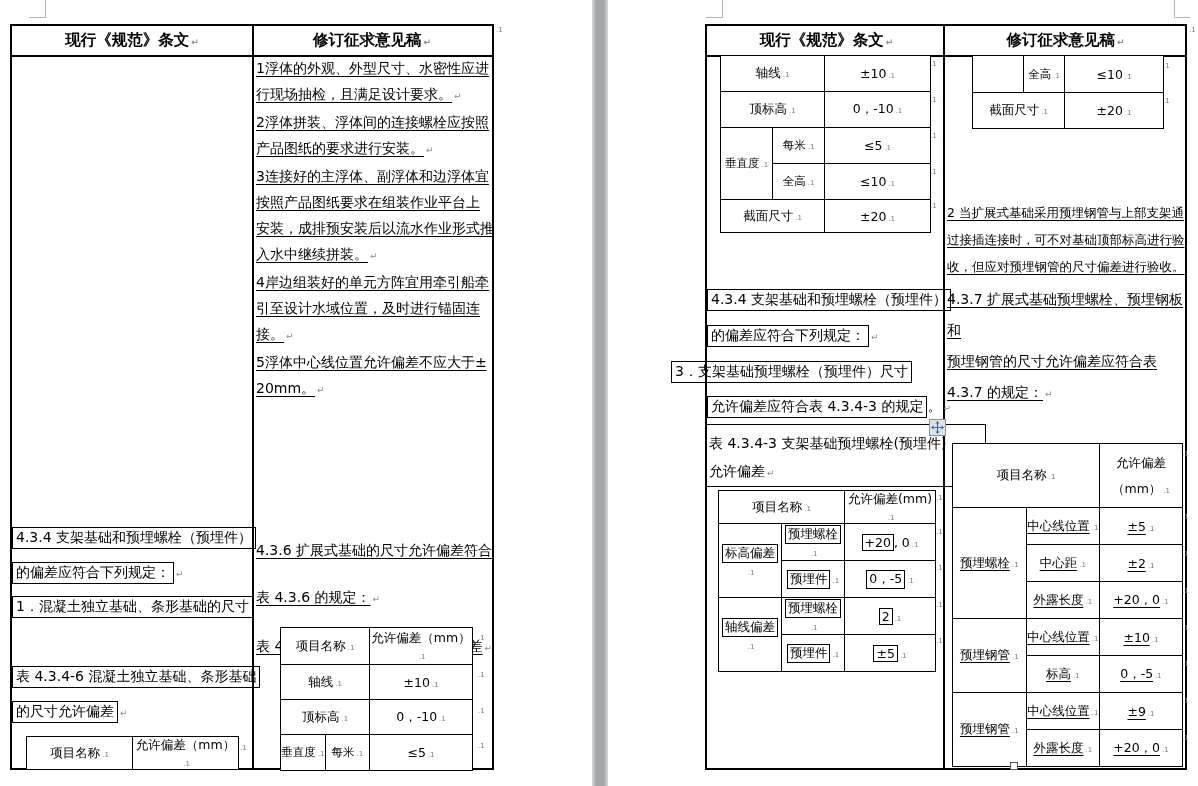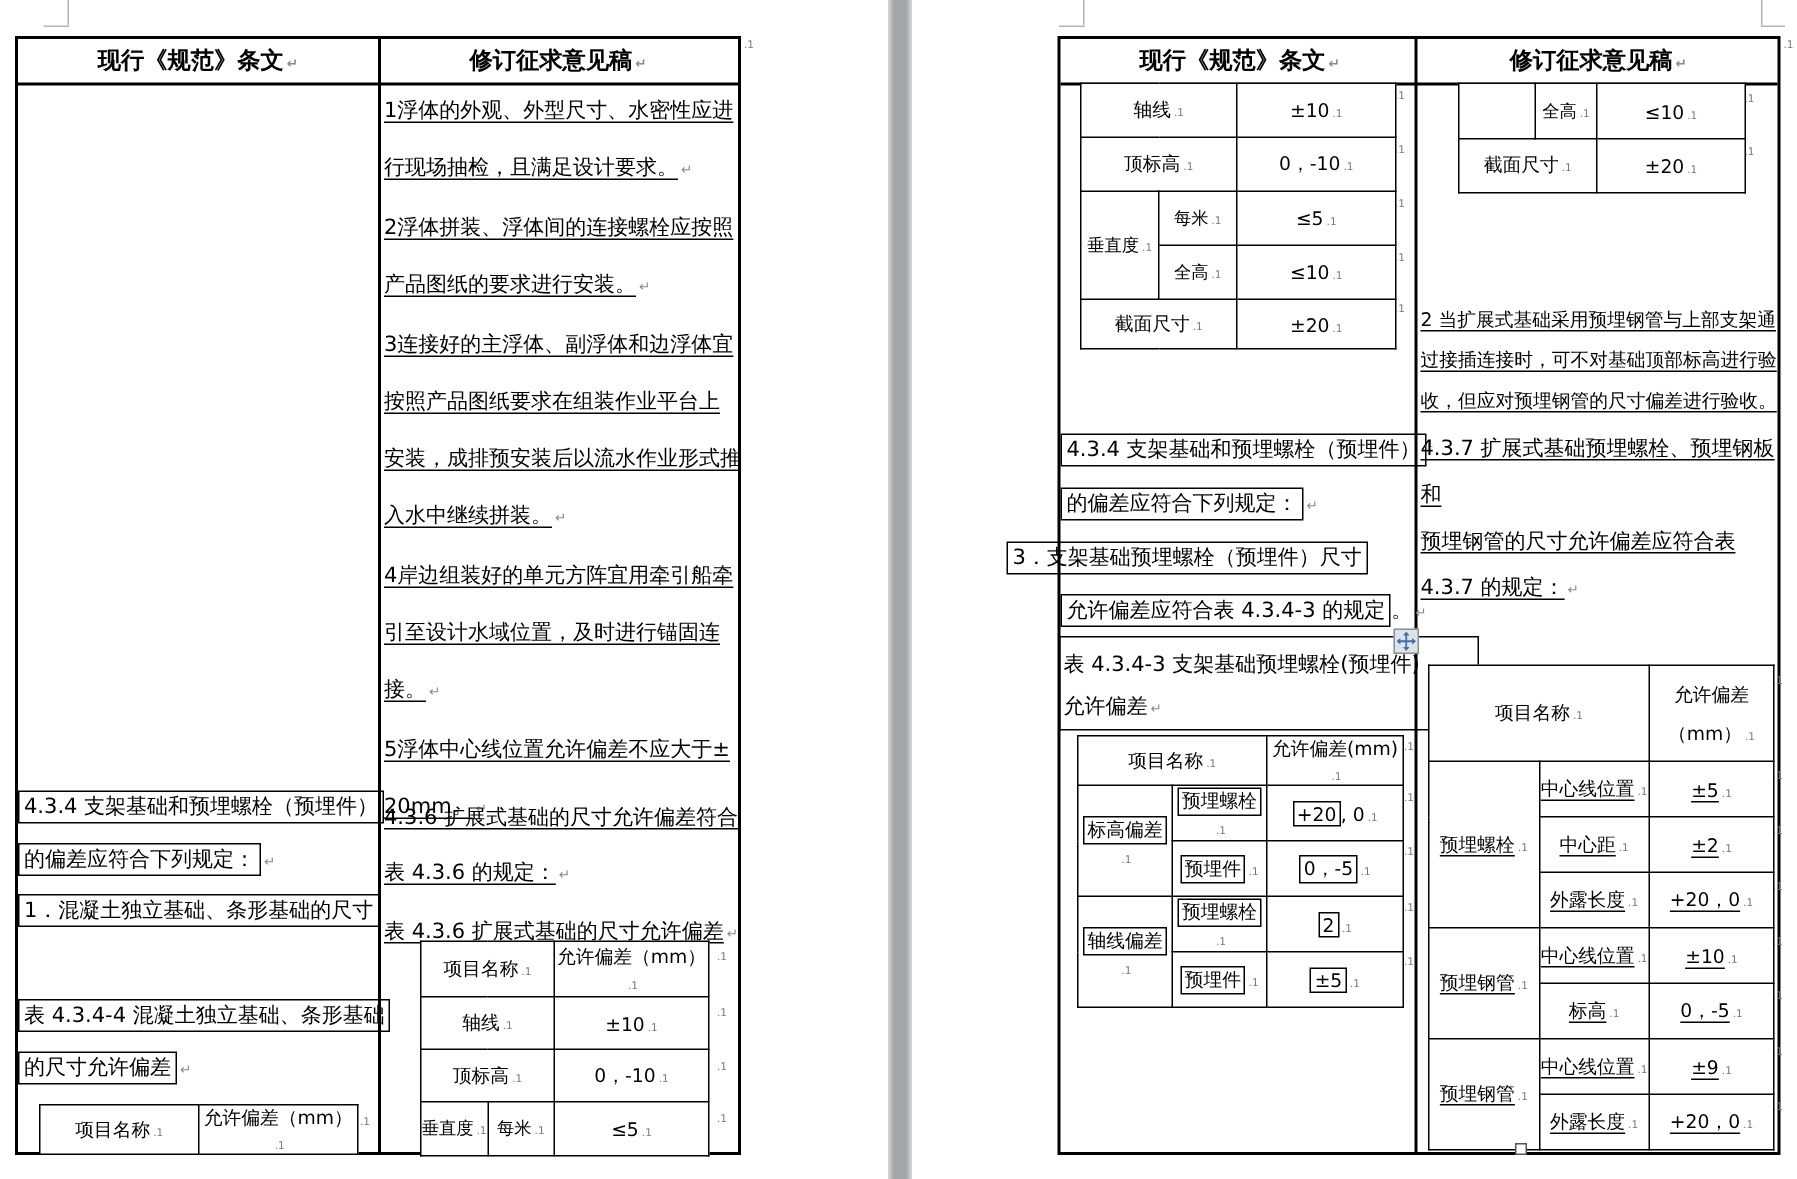--- a/index.html
+++ b/index.html
@@ -49,49 +49,49 @@
     <div class="vd" style="left:240px;"></div>
     <div class="hdr">
       <div><span>现行《规范》条文</span><i class="pc">↵</i></div>
       <div><span>修订征求意见稿</span><i class="pc">↵</i></div>
     </div>
   </div>
 
   <div class="bl" style="left:12px;top:527px;"><span class="bx">4.3.4 支架基础和预埋螺栓（预埋件）</span></div>
   <div class="bl" style="left:12px;top:562px;"><span class="bx">的偏差应符合下列规定：</span><i class="pc">↵</i></div>
   <div class="bl" style="left:12px;top:596px;"><span class="bx">1．混凝土独立基础、条形基础的尺寸</span></div>
-  <div class="bl" style="left:12px;top:666px;"><span class="bx">表 4.3.4-4 混凝土独立基础、条形基础</span></div>
+  <div class="bl" style="left:12px;top:666px;"><span class="bx">表 4.3.4-6 混凝土独立基础、条形基础</span></div>
   <div class="bl" style="left:12px;top:701px;"><span class="bx">的尺寸允许偏差</span><i class="pc">↵</i></div>
 
   <table class="it" style="left:26px;top:736px;width:210px;">
     <tbody>
         <tr style="height:32px;">
       <td style="width:105px;"><span>项目名称</span><i class="k">.1</i></td>
       <td style="width:105px;"><span>允许偏差（mm）</span><i class="k">.1</i></td>
     </tr>
   </tbody>
     </table>
 
-  <div class="para" style="left:256px;top:55px;width:240px;line-height:38px;">
+  <div class="para" style="left:256px;top:55px;width:240px;line-height:26px;">
     <p><span class="pre u">1浮体的外观、外型尺寸、水密性应进
 行现场抽检，且满足设计要求。</span><i class="pc">↵</i></p>
     <p><span class="pre u">2浮体拼装、浮体间的连接螺栓应按照
 产品图纸的要求进行安装。</span><i class="pc">↵</i></p>
     <p><span class="pre u">3连接好的主浮体、副浮体和边浮体宜
 按照产品图纸要求在组装作业平台上
 安装，成排预安装后以流水作业形式推
 入水中继续拼装。</span><i class="pc">↵</i></p>
     <p><span class="pre u">4岸边组装好的单元方阵宜用牵引船牵
 引至设计水域位置，及时进行锚固连
 接。</span><i class="pc">↵</i></p>
     <p><span class="pre u">5浮体中心线位置允许偏差不应大于±
 20mm。</span><i class="pc">↵</i></p>
   </div>
 
-  <div class="para" style="left:256px;top:527px;width:240px;line-height:37px;">
+  <div class="para" style="left:256px;top:527px;width:240px;line-height:47px;">
     <p><span class="pre u">4.3.6 扩展式基础的尺寸允许偏差符合
 表 4.3.6 的规定：</span><i class="pc">↵</i></p>
     <p><span class="pre u">表 4.3.6 扩展式基础的尺寸允许偏差</span><i class="pc">↵</i></p>
   </div>
 
   <table class="it" style="left:280px;top:627px;width:190px;">
     <tbody>
         <tr style="height:37px;">
       <td colspan="2" style="width:88px;"><span>项目名称</span><i class="k">.1</i></td>
       <td style="width:102px;"><span>允许偏差（mm）</span><i class="k">.1</i></td>

